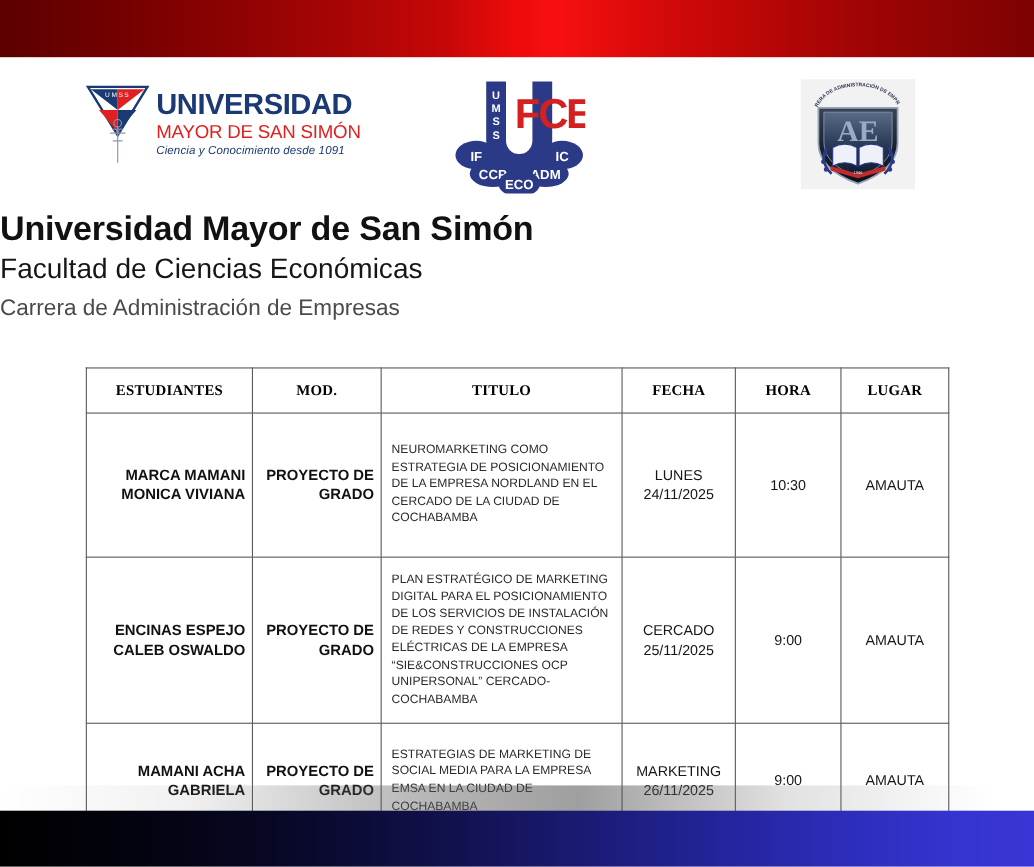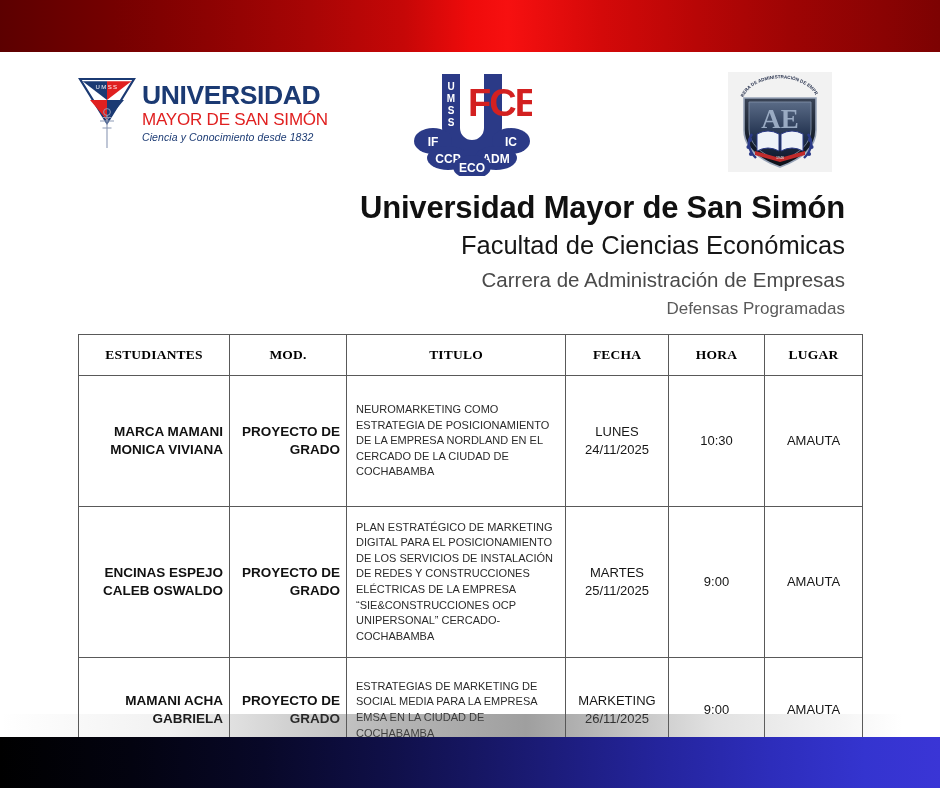--- a/index.html
+++ b/index.html
@@ -121,23 +121,23 @@
   .ae-crest {
     position: absolute;
     left: 728px; top: 12px;
     width: 104px; height: 100px;
     background: #f2f2f2;
   }
 
   
   .titles {
     position: absolute;
-    left: 12px; top: 190px;
+    left: 0; top: 190px;
     width: 833px;
-    text-align: right;
+    text-align: left;
   }
   .title-1 {
     font-size: 31px;
     font-weight: bold;
     color: #111111;
     letter-spacing: -0.2px;
     line-height: 1.18;
   }
   .title-2 {
     font-size: 25.5px;
@@ -243,21 +243,21 @@
       <path d="M29 24 L12 24 L29 44 Z" fill="#e02020"></path>
       <path d="M29 24 L46 24 L29 44 Z" fill="#1b3a73"></path>
       <text x="29" y="12.5" text-anchor="middle" font-family="Liberation Sans, sans-serif" font-size="6" fill="#ffffff" letter-spacing="1.4">UMSS</text>
       <circle cx="29" cy="36" r="3.4" fill="none" stroke="#8c99b5" stroke-width="1"></circle>
       <path d="M29 39 L29 72 M22 45 L36 45 M24.5 52 L33.5 52" stroke="#8c99b5" stroke-width="1.1" fill="none"></path>
       <path d="M24 41.5 L34 41.5" stroke="#8c99b5" stroke-width="1" fill="none"></path>
     </svg>
     <div class="umss-word">
       <div class="l1">UNIVERSIDAD</div>
       <div class="l2">MAYOR DE SAN SIMÓN</div>
-      <div class="l3">Ciencia y Conocimiento desde 1832</div>
+      <div class="l3">Ciencia y Conocimiento desde 1091</div>
     </div>
   </div>
 
   <svg class="fce-logo" viewBox="0 0 120 108">
 
     <path d="M30 6 L30 60 A30 30 0 0 0 90 60 L90 6 L72 6 L72 60
              A12 12 0 0 1 48 60 L48 6 Z" fill="#2b3a87"></path>
 
     <text x="39" y="22" text-anchor="middle" font-family="Liberation Sans, sans-serif" font-size="10" font-weight="bold" fill="#ffffff">U</text>
     <text x="39" y="34" text-anchor="middle" font-family="Liberation Sans, sans-serif" font-size="10" font-weight="bold" fill="#ffffff">M</text>
@@ -317,21 +317,20 @@
       <circle cx="81" cy="82" r="2.1" fill="#2b3a87"></circle>
       <text x="52" y="86.5" text-anchor="middle" font-family="Liberation Sans, sans-serif" font-size="3.6" fill="#ffffff">1946</text>
     </svg>
   </div>
 </div>
 
 <div class="titles">
   <div class="title-1">Universidad Mayor de San Simón</div>
   <div class="title-2">Facultad de Ciencias Económicas</div>
   <div class="title-3">Carrera de Administración de Empresas</div>
-  <div class="title-4">Defensas Programadas</div>
 </div>
 
 <div class="schedule-wrap">
   <table class="schedule">
     <colgroup>
       <col class="col-est">
         <col class="col-mod">
         <col class="col-tit">
       <col class="col-fec">
         <col class="col-hor">
@@ -369,21 +368,21 @@
         <td class="c-students">
           <span class="nowrap-line">ENCINAS ESPEJO</span>
           <span class="nowrap-line">CALEB OSWALDO</span>
         </td>
         <td class="c-mod">
           <span class="nowrap-line">PROYECTO DE</span>
           <span class="nowrap-line">GRADO</span>
         </td>
         <td class="c-title">PLAN ESTRATÉGICO DE MARKETING DIGITAL PARA EL POSICIONAMIENTO DE LOS SERVICIOS DE INSTALACIÓN DE REDES Y CONSTRUCCIONES ELÉCTRICAS DE LA EMPRESA “SIE&amp;CONSTRUCCIONES OCP UNIPERSONAL” CERCADO-COCHABAMBA</td>
         <td class="c-date">
-          <span class="nowrap-line">MARTES</span>
+          <span class="nowrap-line">CERCADO</span>
           <span class="nowrap-line">25/11/2025</span>
         </td>
         <td class="c-time">9:00</td>
         <td class="c-place">AMAUTA</td>
       </tr>
       <tr class="row-3">
         <td class="c-students">
           <span class="nowrap-line">MAMANI ACHA</span>
           <span class="nowrap-line">GABRIELA</span>
         </td>

